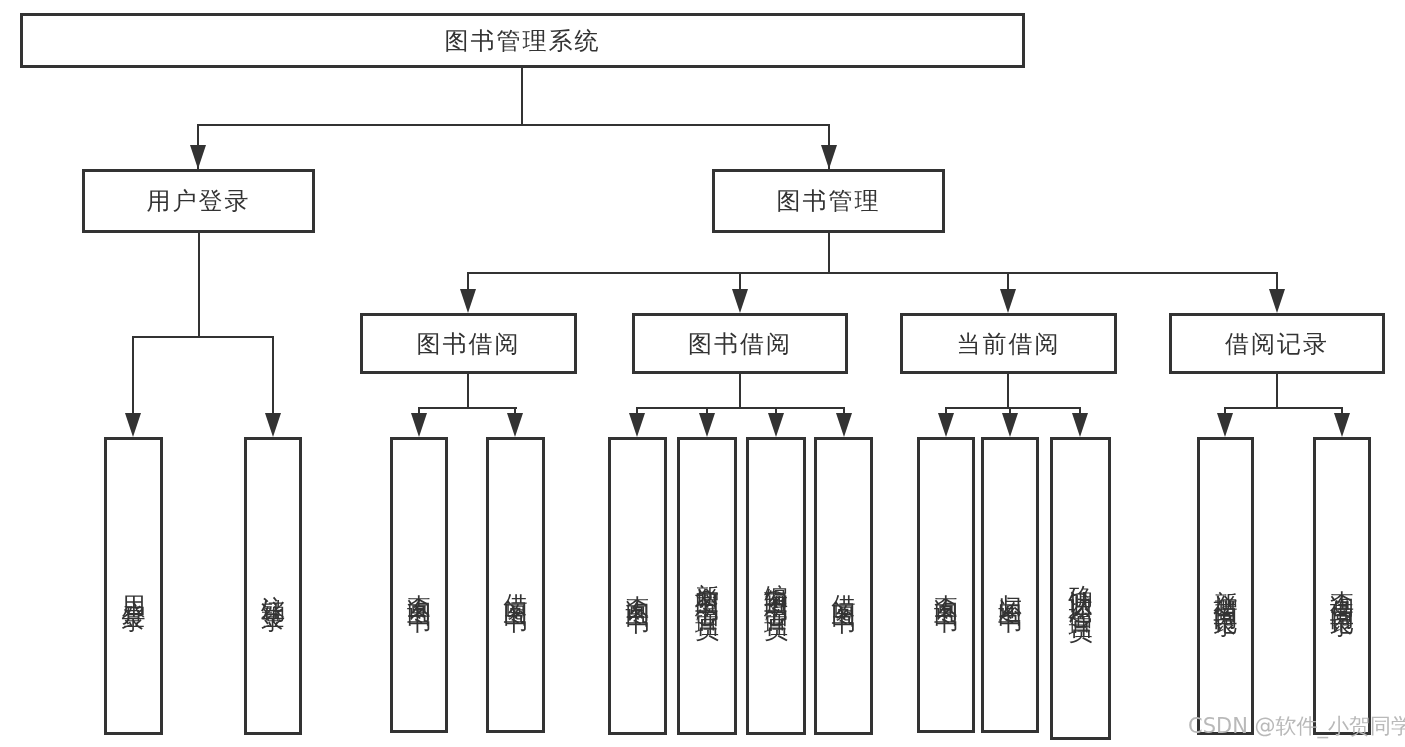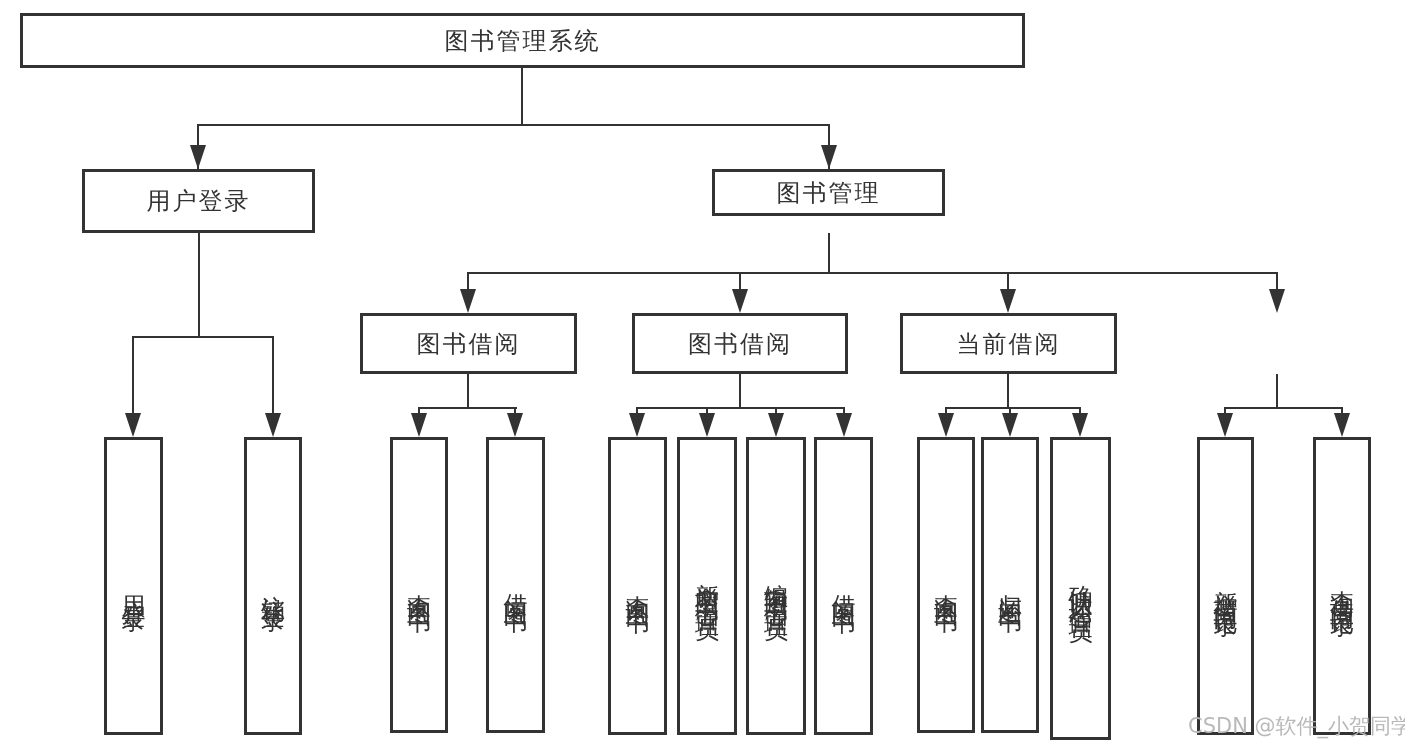--- a/index.html
+++ b/index.html
@@ -78,21 +78,21 @@
   <div class="vline" style="left:521px;top:68px;height:58px"></div>
   <div class="hline" style="left:197px;top:124px;width:633px"></div>
   <div class="vline" style="left:197px;top:124px;height:45px"></div>
   <div class="vline" style="left:828px;top:124px;height:45px"></div>
   <div class="arrow" style="left:190px;top:145px"></div>
   <div class="arrow" style="left:821px;top:145px"></div>
 
   <div class="box" style="left:82px;top:169px;width:233px;height:64px">
     <span class="hlabel">用户登录</span>
   </div>
-  <div class="box" style="left:712px;top:169px;width:233px;height:47px">
+  <div class="box" style="left:712px;top:169px;width:233px;height:64px">
     <span class="hlabel">图书管理</span>
   </div>
 
   <div class="vline" style="left:198px;top:233px;height:105px"></div>
   <div class="hline" style="left:132px;top:336px;width:142px"></div>
   <div class="vline" style="left:132px;top:336px;height:95px"></div>
   <div class="vline" style="left:272px;top:336px;height:95px"></div>
   <div class="arrow" style="left:125px;top:413px"></div>
   <div class="arrow" style="left:265px;top:413px"></div>
 
@@ -109,20 +109,23 @@
 
   <div class="box" style="left:360px;top:313px;width:217px;height:61px">
     <span class="hlabel">图书借阅</span>
   </div>
   <div class="box" style="left:900px;top:313px;width:217px;height:61px">
     <span class="hlabel">当前借阅</span>
   </div>
   <div class="box" style="left:632px;top:313px;width:216px;height:61px">
     <span class="hlabel">图书借阅</span>
   </div>
+  <div class="box" style="left:1169px;top:313px;width:216px;height:61px">
+    <span class="hlabel">借阅记录</span>
+  </div>
 
   <div class="vline" style="left:467px;top:374px;height:34px"></div>
   <div class="hline" style="left:418px;top:407px;width:99px"></div>
   <div class="vline" style="left:418px;top:407px;height:24px"></div>
   <div class="vline" style="left:514px;top:407px;height:24px"></div>
   <div class="arrow" style="left:411px;top:413px"></div>
   <div class="arrow" style="left:507px;top:413px"></div>
 
   <div class="vline" style="left:739px;top:374px;height:34px"></div>
   <div class="hline" style="left:636px;top:407px;width:209px"></div>

